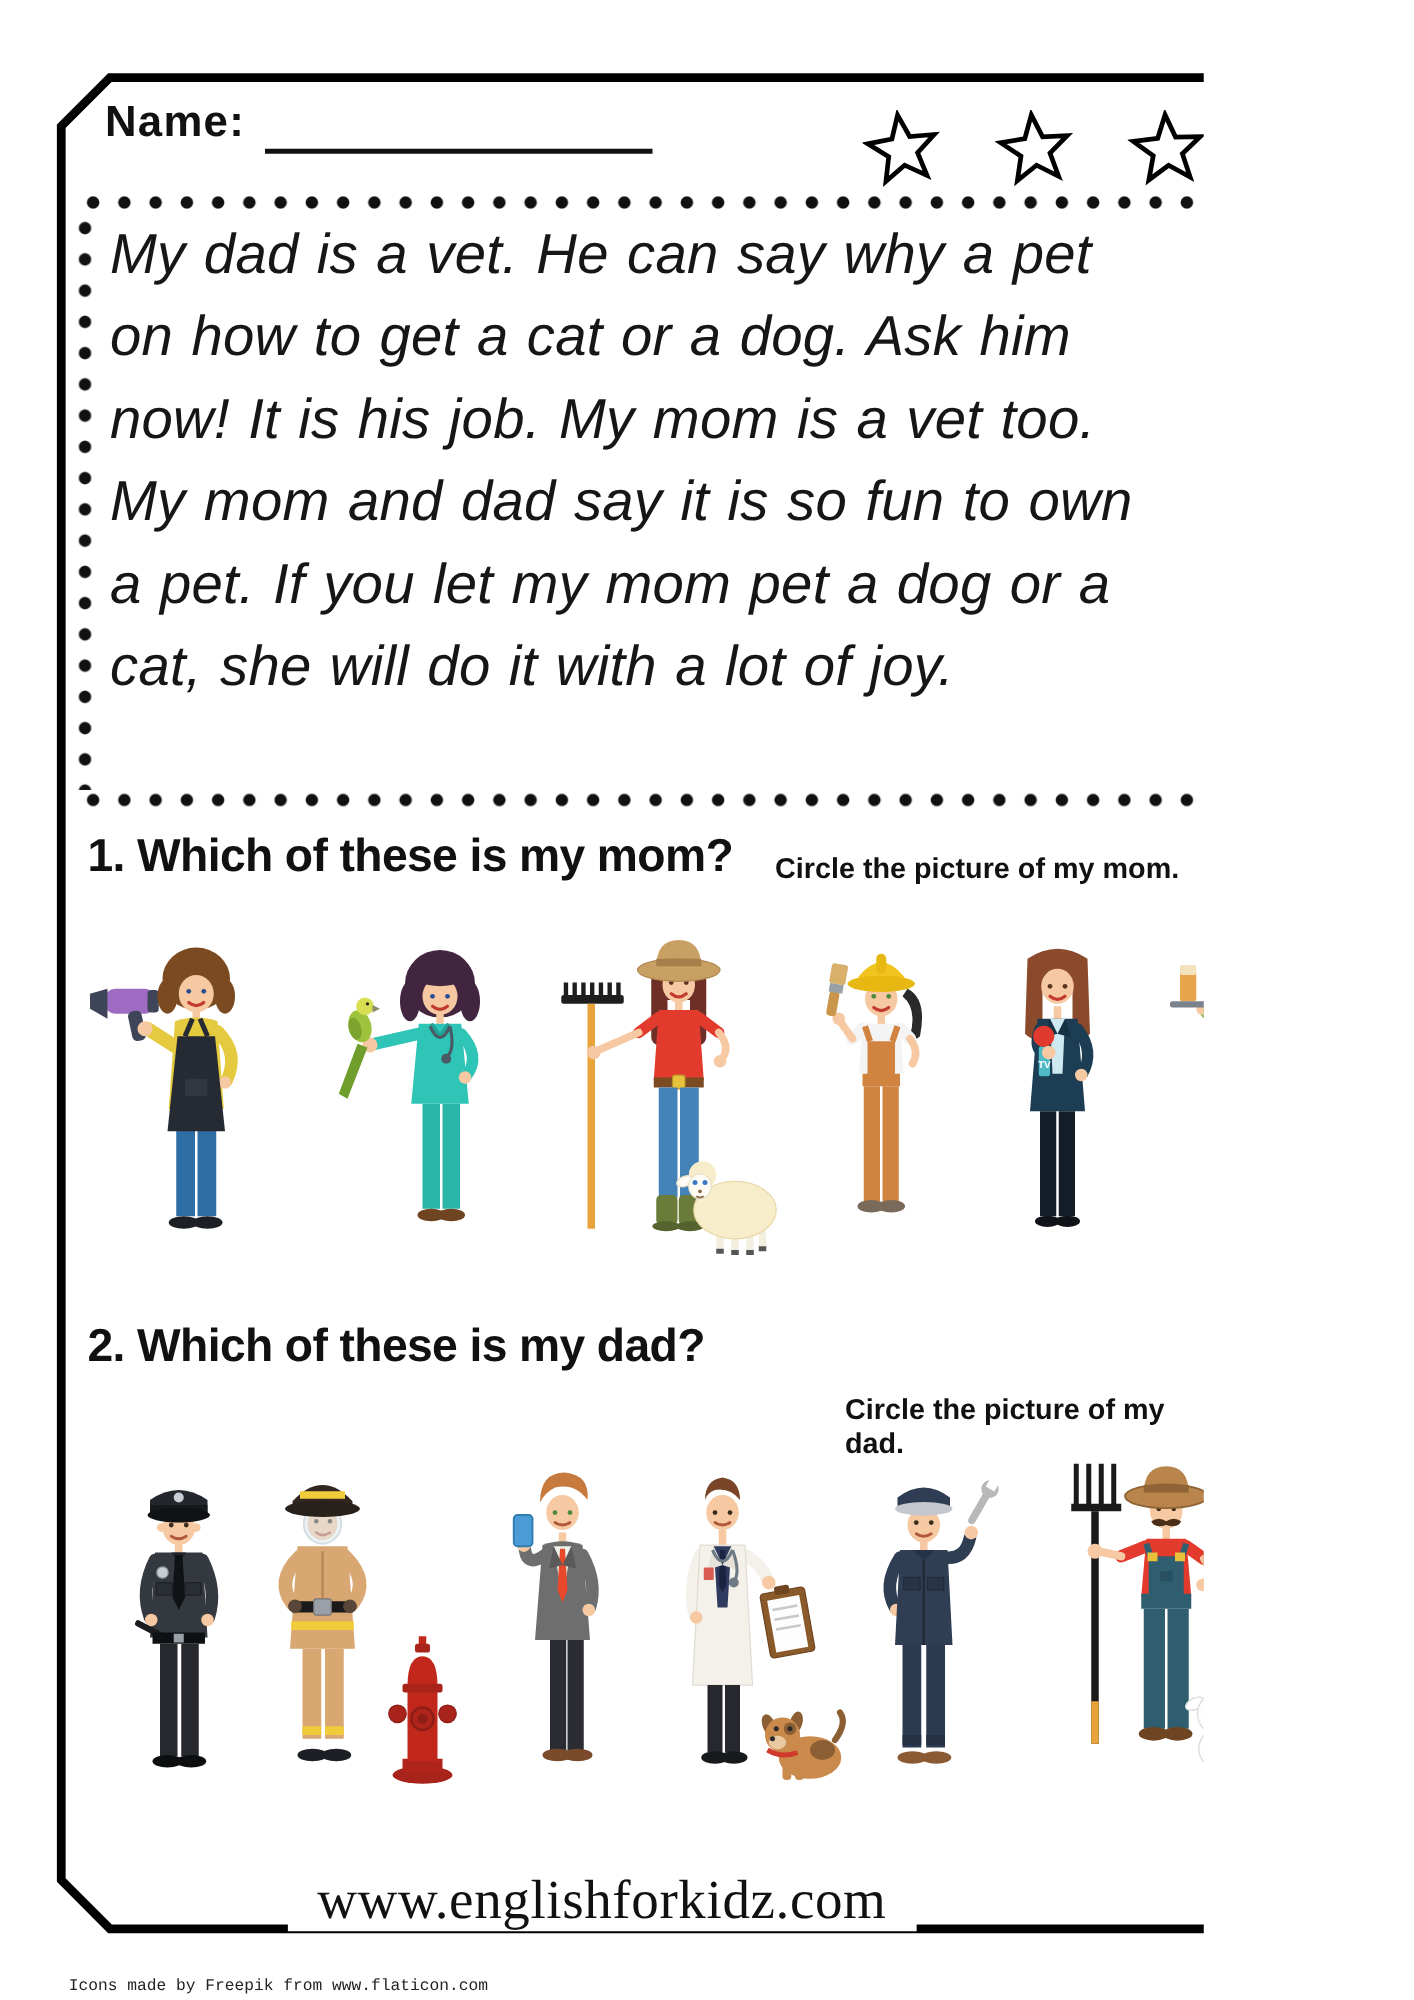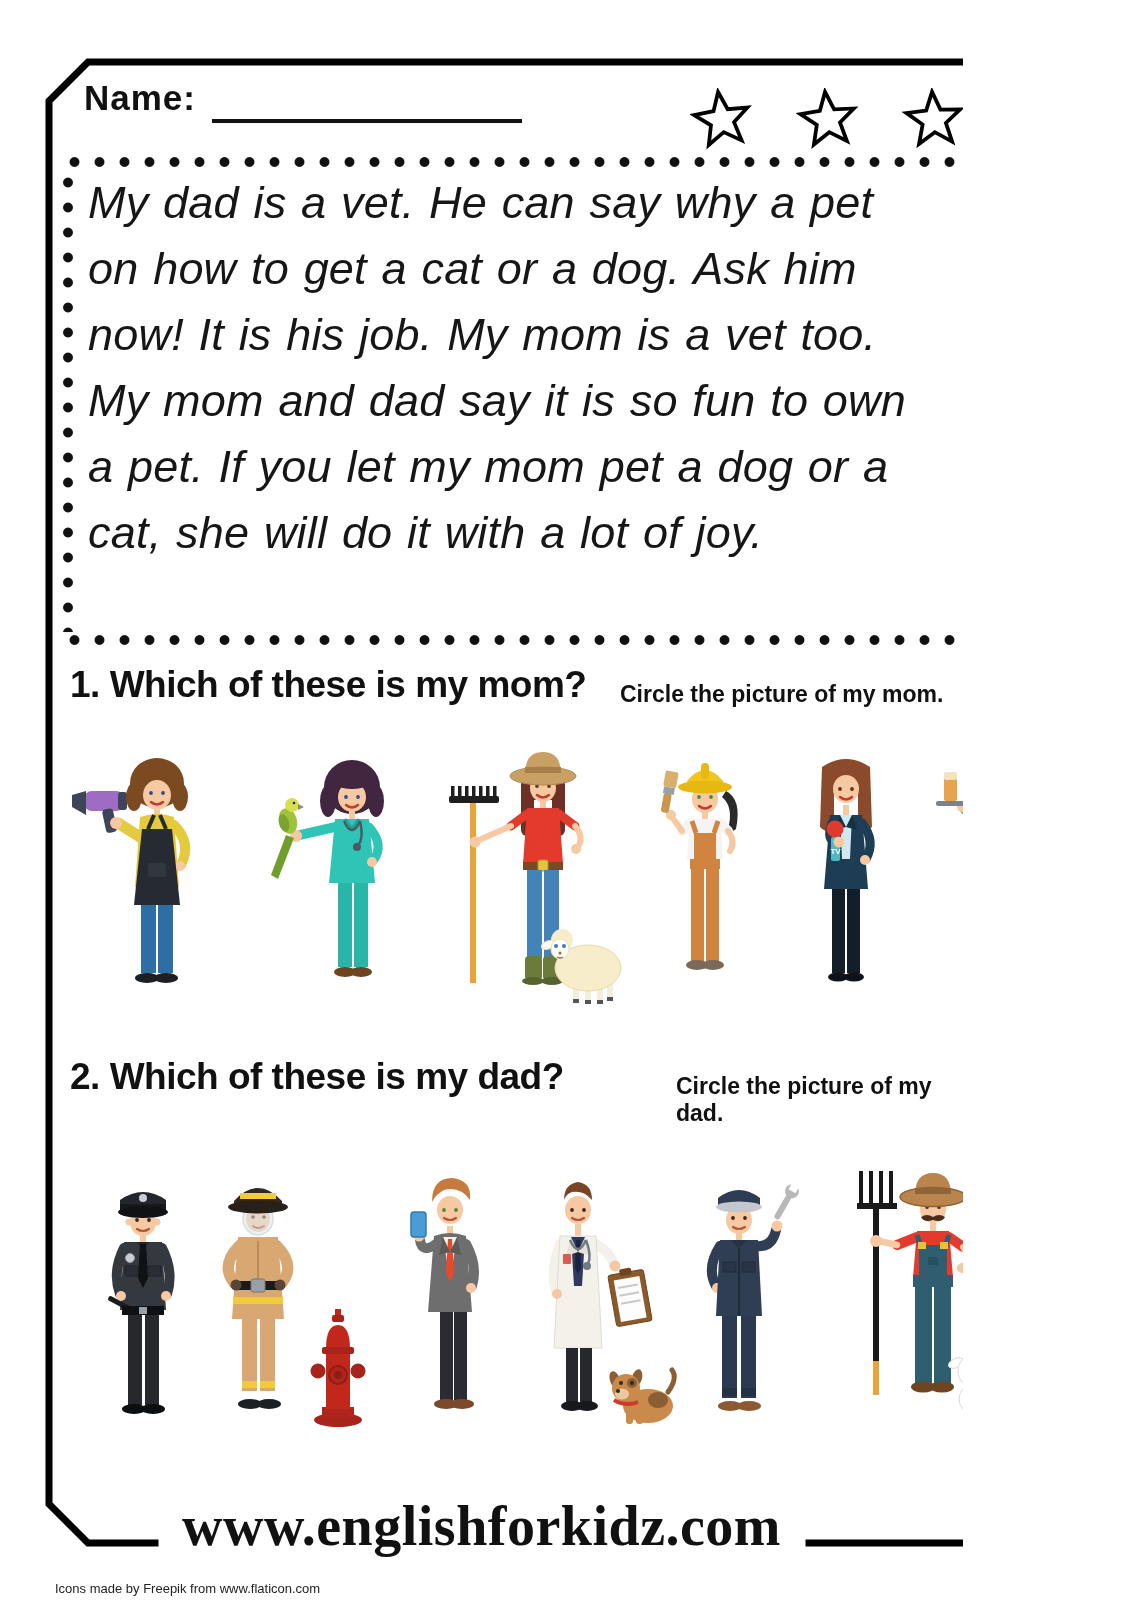--- a/index.html
+++ b/index.html
@@ -16,25 +16,25 @@
   .dots-v{position:absolute;width:12px;z-index:2;
     background-image:radial-gradient(circle,#111 4.4px,transparent 5.4px);
     background-size:12px 25px;background-repeat:repeat-y;}
   .passage{position:absolute;left:88px;top:170px;width:945px;z-index:2;font-style:italic;}
   .passage div{font-size:45px;line-height:66px;white-space:nowrap;letter-spacing:.2px;word-spacing:2px;color:#161616;}
   .q-title{position:absolute;font-size:37px;font-weight:700;letter-spacing:-.5px;z-index:2;}
   .q-instr{position:absolute;font-size:23px;font-weight:600;z-index:2;}
   .fig{position:absolute;z-index:2;}
   .fig svg{display:block;}
   .site-label{position:absolute;left:50%;transform:translateX(-50%);top:1494px;z-index:3;
-    background:#fff;padding:0 24px;font-family:"Liberation Serif",serif;font-weight:700;
-    font-size:56px;letter-spacing:.5px;}
+    background:#fff;padding:0 24px;font-family:"Liberation Serif",serif;font-weight:400;
+    font-size:44px;letter-spacing:.5px;}
   .page-indicator{position:absolute;left:950px;top:1516px;width:118px;text-align:center;
     font-size:13px;color:#15803d;z-index:2;}
-  .credit{position:absolute;left:55px;top:1581px;font-family:Liberation Sans, sans-serif;
+  .credit{position:absolute;left:55px;top:1581px;font-family:Liberation Mono, monospace;
     font-size:13px;color:#222;z-index:2;}
 </style>
 </head>
 <body>
 
 <div class="sheet">
 
   <svg class="frame" width="1131" height="1600" viewBox="0 0 1131 1600">
     <path d="M88 62 L1046 62 L1085 101 L1085 1504 L1046 1543 L88 1543 L49 1504 L49 101 Z" fill="none" stroke="#000" stroke-width="7"></path>
   </svg>
@@ -279,21 +279,21 @@
         <path d="M66,140 Q72,146 78,140" stroke="#8A6848" stroke-width="2" fill="none"></path>
         <rect x="64" y="184" width="9" height="44" fill="#F6C9A3"></rect>
         <rect x="74" y="184" width="9" height="44" fill="#F6C9A3"></rect>
         <ellipse cx="68" cy="231" rx="9" ry="4" fill="#14181C"></ellipse>
         <ellipse cx="80" cy="231" rx="9" ry="4" fill="#14181C"></ellipse>
       </svg>
     </div>
   </div>
 
   <div class="q-title" style="left:70px;top:1056px;">2. Which of these is my dad?</div>
-  <div class="q-instr" style="left:676px;top:1073px;">Circle the picture of my dad.</div>
+  <div class="q-instr" style="left:676px;top:1114px;">Circle the picture of my dad.</div>
 
   <div>
 
     <div class="fig" style="left:68px;top:1160px;">
       <svg width="150" height="280" viewBox="0 0 150 280">
         <circle cx="61" cy="62" r="3.5" fill="#F6C9A3"></circle>
           <circle cx="89" cy="62" r="3.5" fill="#F6C9A3"></circle>
         <rect x="72" y="70" width="6" height="14" fill="#F6C9A3"></rect>
         <ellipse cx="75" cy="62" rx="13" ry="14" fill="#F6C9A3"></ellipse>
         <circle cx="69" cy="60" r="1.9" fill="#3A2A1A"></circle>

